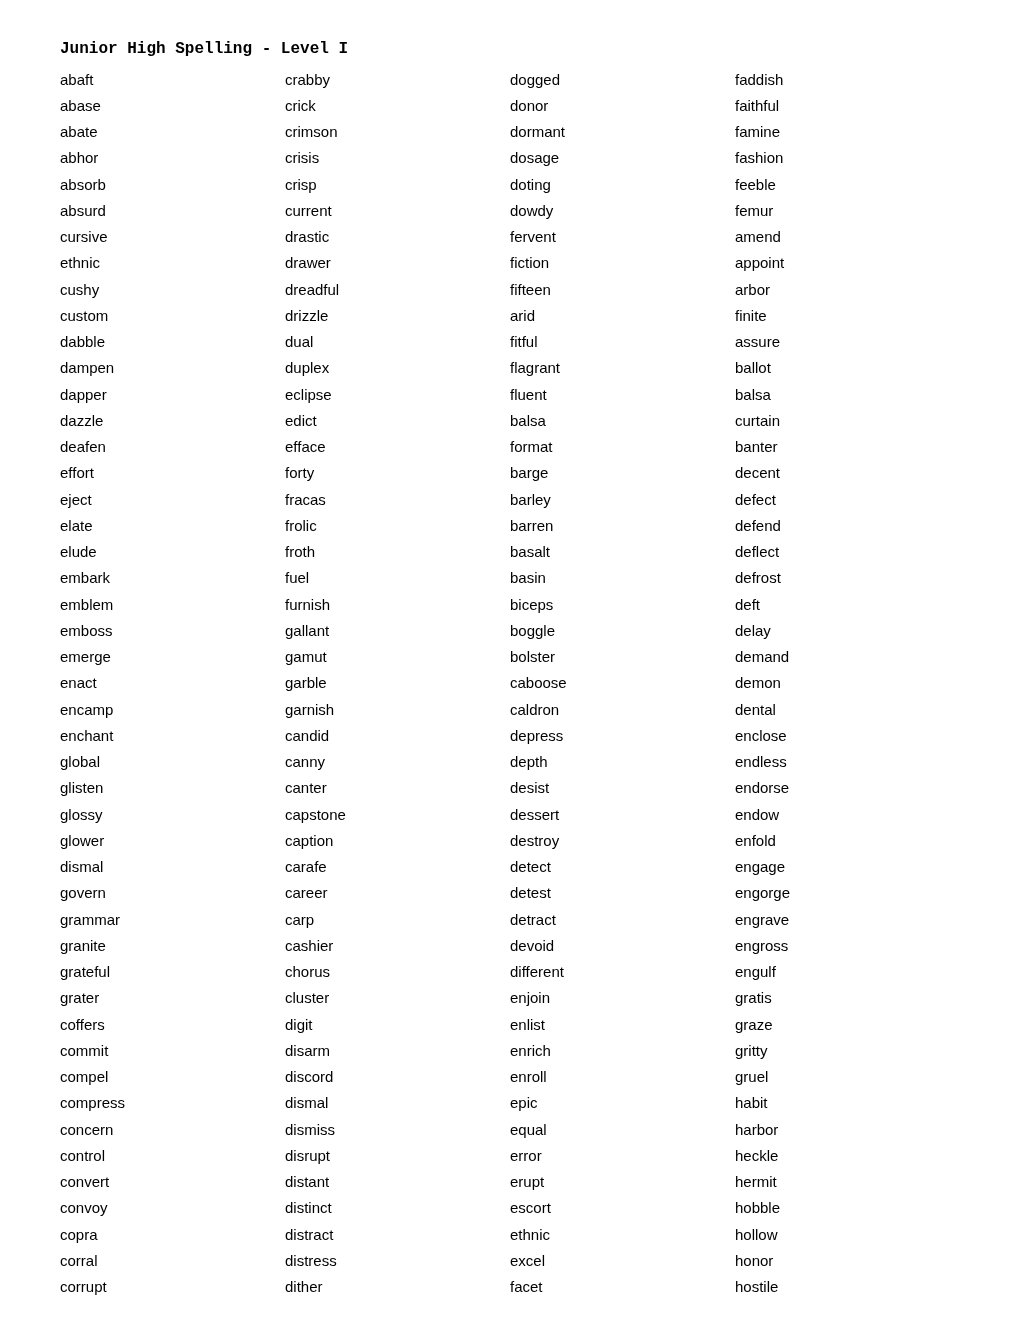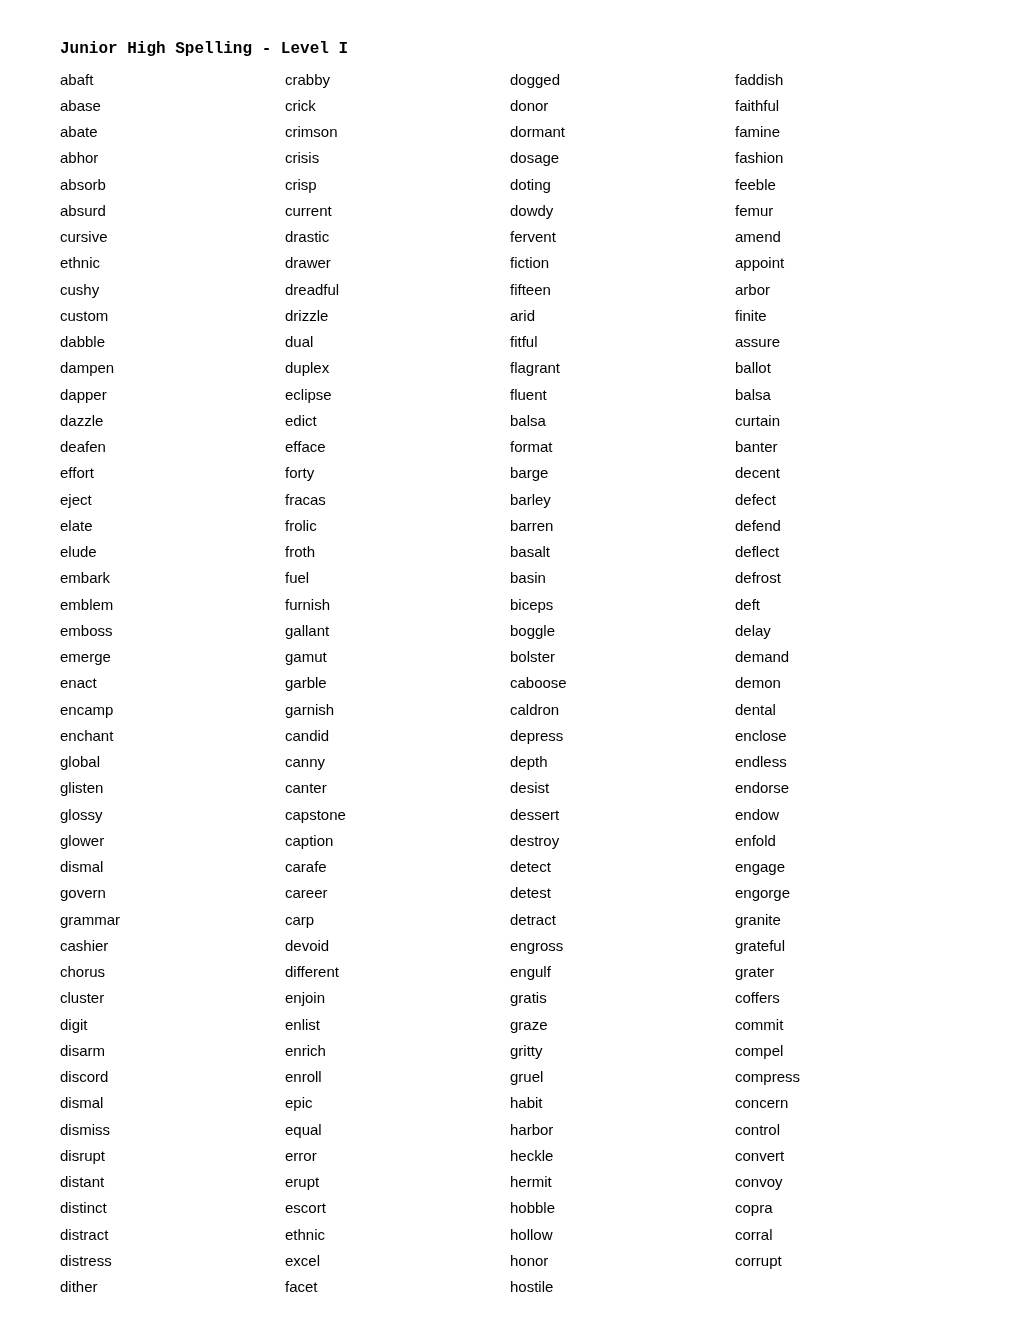--- a/index.html
+++ b/index.html
@@ -159,20 +159,21 @@
     <span class="word">carafe</span>
     <span class="word">detect</span>
     <span class="word">engage</span>
     <span class="word">govern</span>
     <span class="word">career</span>
     <span class="word">detest</span>
     <span class="word">engorge</span>
     <span class="word">grammar</span>
     <span class="word">carp</span>
     <span class="word">detract</span>
+    <span class="word">engrave</span>
     <span class="word">granite</span>
     <span class="word">cashier</span>
     <span class="word">devoid</span>
     <span class="word">engross</span>
     <span class="word">grateful</span>
     <span class="word">chorus</span>
     <span class="word">different</span>
     <span class="word">engulf</span>
     <span class="word">grater</span>
     <span class="word">cluster</span>

